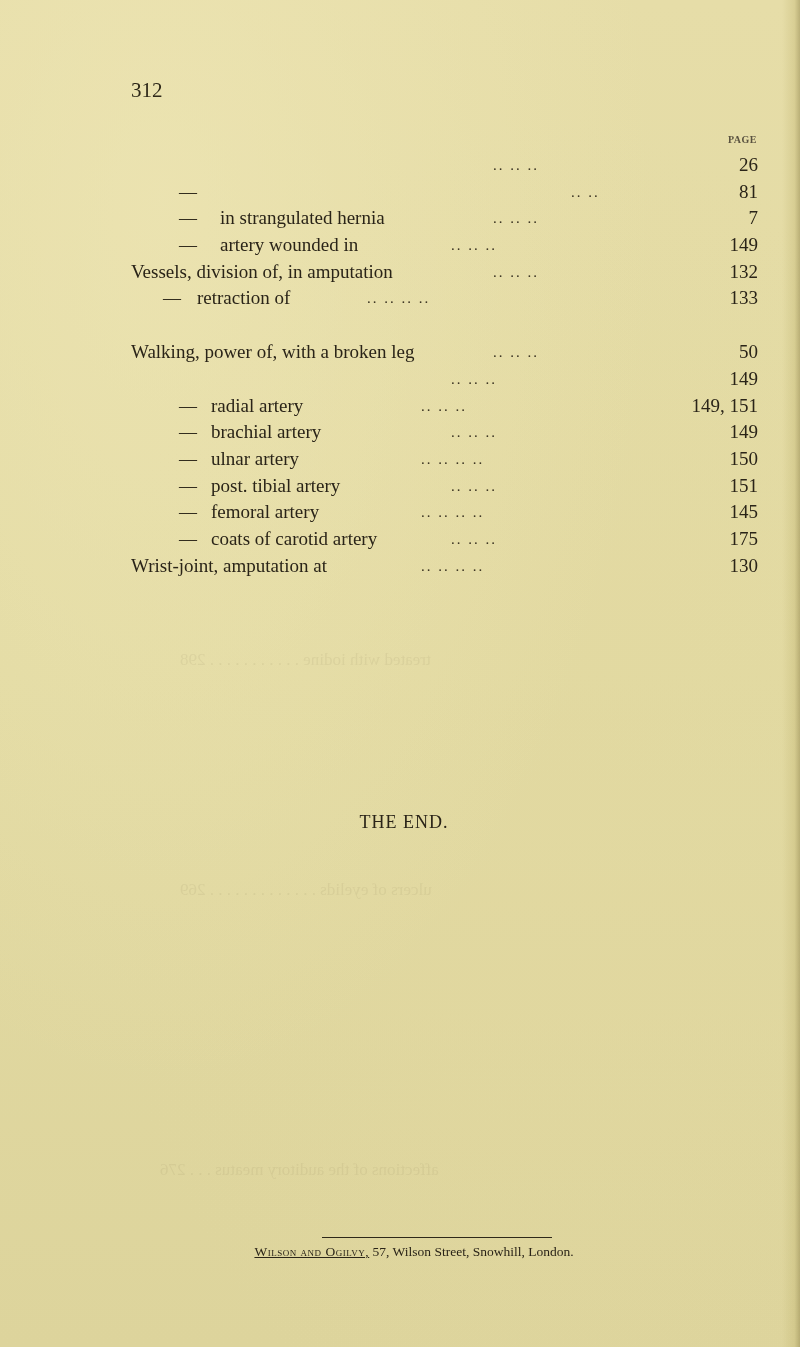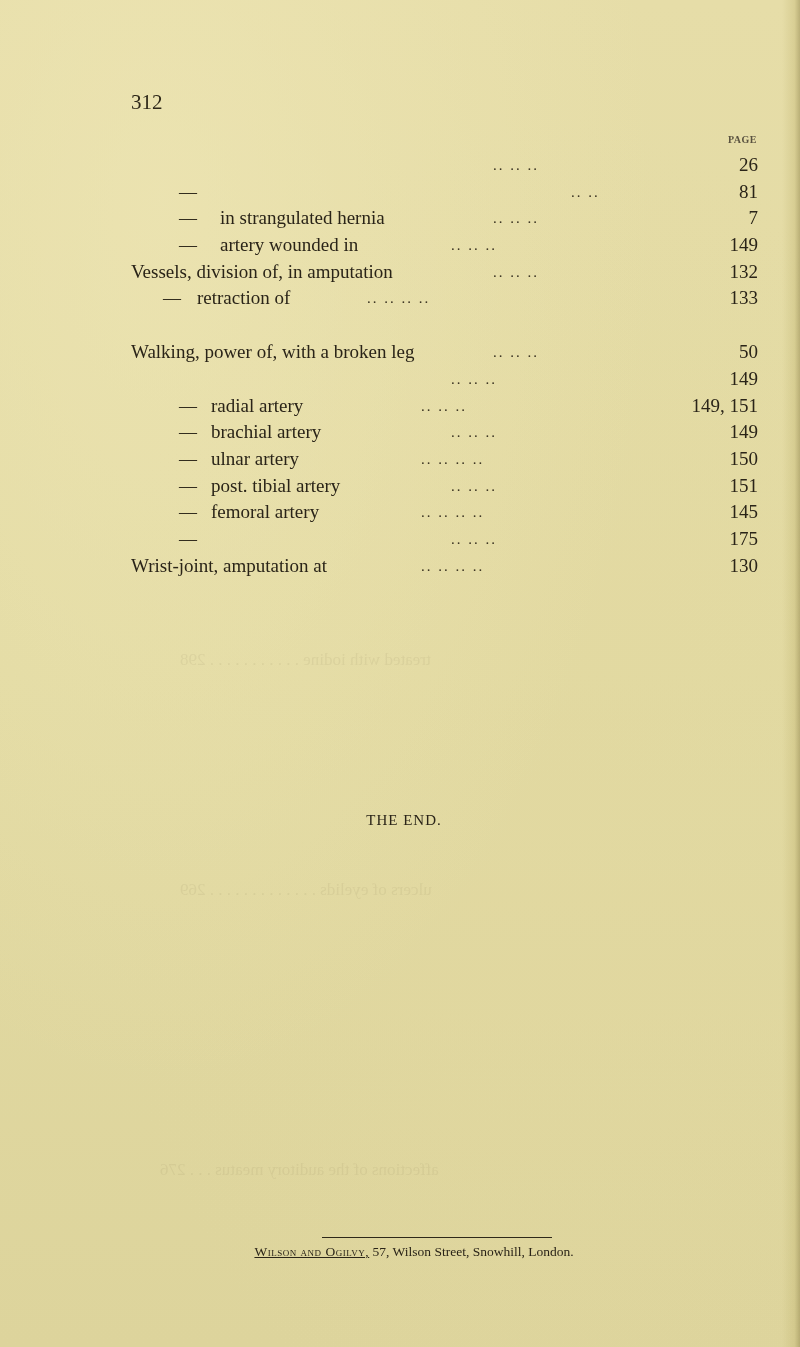--- a/index.html
+++ b/index.html
@@ -22,21 +22,21 @@
   .right-edge-shadow {
     position: absolute;
     top: 0;
     right: 0;
     width: 18px;
     height: 1347px;
     background: linear-gradient(90deg, rgba(200,190,130,0) 0%, rgba(190,178,110,0.35) 70%, rgba(150,138,80,0.55) 100%);
   }
   .running-head {
     position: absolute;
-    top: 90px;
+    top: 78px;
     left: 0;
     width: 800px;
     height: 30px;
   }
   .page-number {
     position: absolute;
     left: 131px;
     top: 0;
     font-size: 21px;
     color: #2e2819;
@@ -100,21 +100,21 @@
   }
   .gap {
     height: 27px;
   }
   .the-end {
     position: absolute;
     top: 812px;
     left: 0;
     width: 800px;
     text-align: center;
-    font-size: 15px;
+    font-size: 18px;
     letter-spacing: 1px;
     padding-left: 8px;
     box-sizing: border-box;
     color: #2a2418;
   }
   .imprint-rule {
     position: absolute;
     top: 1237px;
     left: 322px;
     width: 230px;
@@ -231,20 +231,21 @@
     <span class="page">151</span>
   </div>
   <div class="entry">
     <span class="dash" style="left:48px">—</span>
     <span class="term" style="left:80px">femoral artery</span>
     <span class="leader" style="left:290px">..    ..    ..    ..</span>
     <span class="page">145</span>
   </div>
   <div class="entry">
     <span class="dash" style="left:48px">—</span>
+    <span class="term" style="left:80px">coats of carotid artery</span>
     <span class="leader" style="left:320px">..    ..    ..</span>
     <span class="page">175</span>
   </div>
   <div class="entry">
     <span class="term" style="left:0">Wrist-joint, amputation at</span>
     <span class="leader" style="left:290px">..    ..    ..    ..</span>
     <span class="page">130</span>
   </div>
 </section>
 

